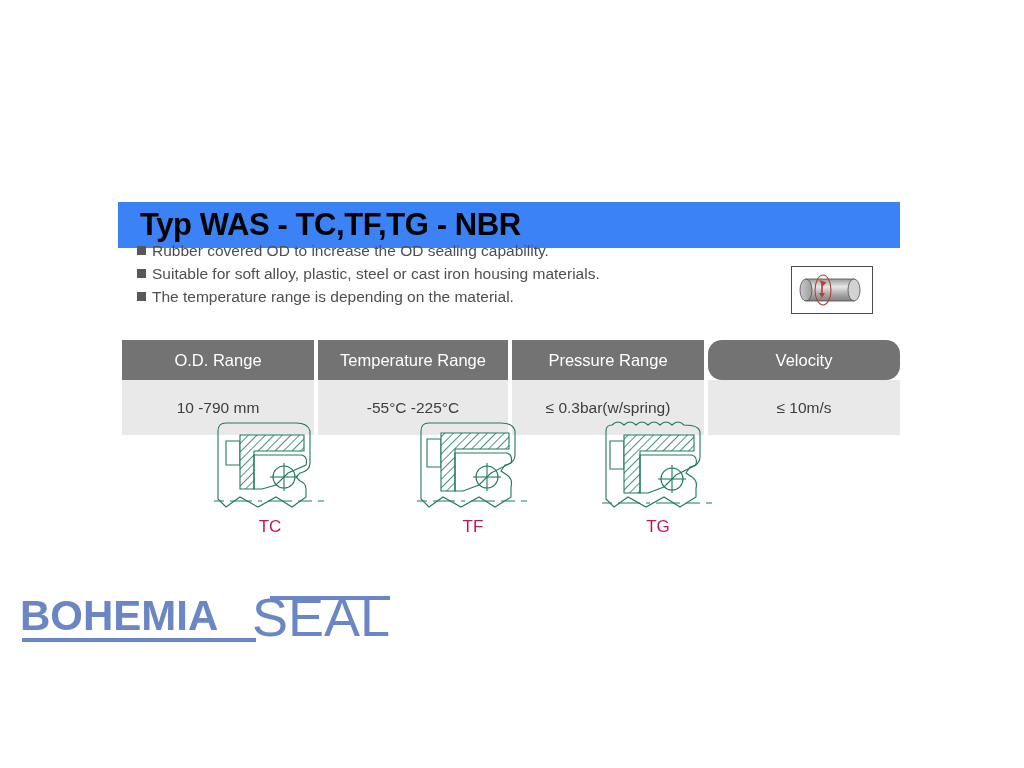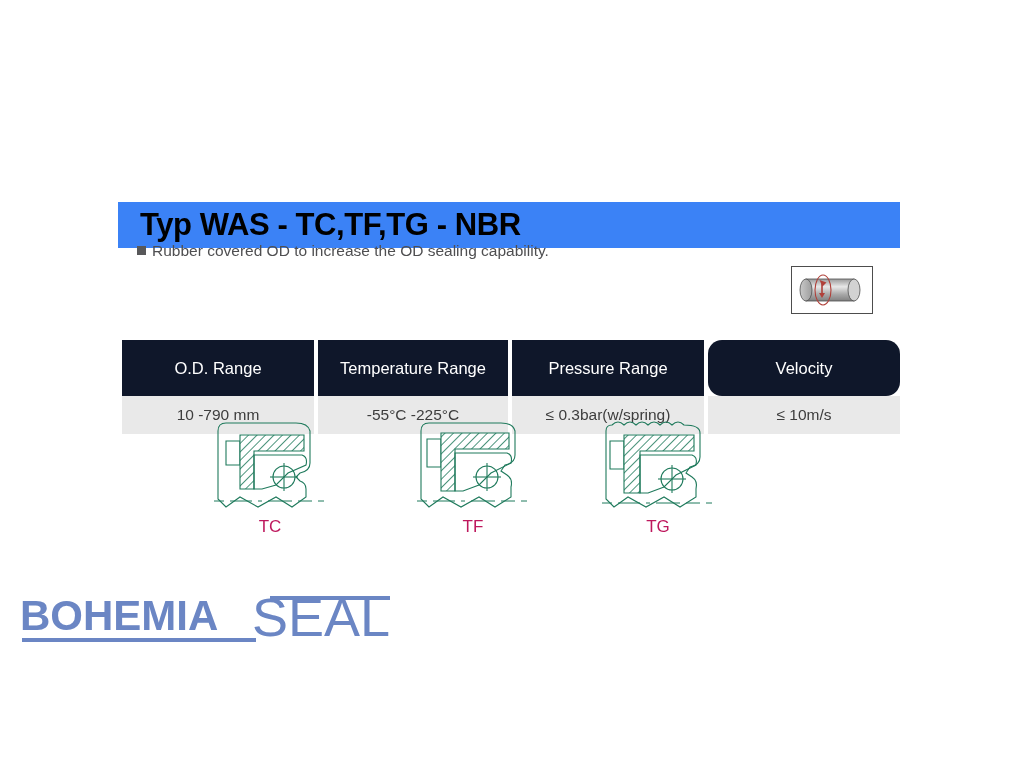--- a/index.html
+++ b/index.html
@@ -88,36 +88,36 @@
   .spec-table {
     position: absolute;
     left: 118px;
     top: 340px;
     width: 758px;
     border-collapse: separate;
     border-spacing: 4px 0;
     table-layout: fixed;
   }
   .spec-table th {
-    background: #0f172a;
+    background: #737373;
     color: #ffffff;
     font-size: 16.5px;
     font-weight: normal;
     height: 32px;
     text-align: center;
-    padding: 12px 2px;
+    padding: 4px 2px;
     white-space: nowrap;
   }
   .spec-table td {
     background: #e9e9e9;
     color: #3d3d3d;
     font-size: 15.5px;
-    height: 38px;
+    height: 31px;
     text-align: center;
-    padding: 0 2px;
+    padding: 12px 2px;
     white-space: nowrap;
   }
   .spec-table .col-od    { width: 188px; }
   .spec-table .col-temp  { width: 186px; }
   .spec-table .col-press { width: 188px; }
   .spec-table .col-vel   { width: 188px; border-radius: 14px; }
 
   
   .seals {
     position: absolute;
@@ -165,20 +165,28 @@
 <div class="page">
 
   <div class="title-banner">
     <div class="title-text">Typ WAS - TC,TF,TG - NBR</div>
   </div>
 
   <div class="bullets">
     <div class="bullet-row">
       <span class="bullet-square"></span>
       <span class="bullet-label">Rubber covered OD to increase the OD sealing capability.</span>
+    </div>
+    <div class="bullet-row">
+      <span class="bullet-square"></span>
+      <span class="bullet-label">Suitable for soft alloy, plastic, steel or cast iron housing materials.</span>
+    </div>
+    <div class="bullet-row">
+      <span class="bullet-square"></span>
+      <span class="bullet-label">The temperature range is depending on the material.</span>
     </div>
   </div>
 
   <div class="shaft-box">
     <svg width="80" height="46" viewBox="0 0 80 46">
       <defs>
         <linearGradient id="shaftGrad" x1="0" y1="0" x2="0" y2="1">
           <stop offset="0%" stop-color="#9a9a9a"></stop>
           <stop offset="35%" stop-color="#e8e8e8"></stop>
           <stop offset="70%" stop-color="#a8a8a8"></stop>

